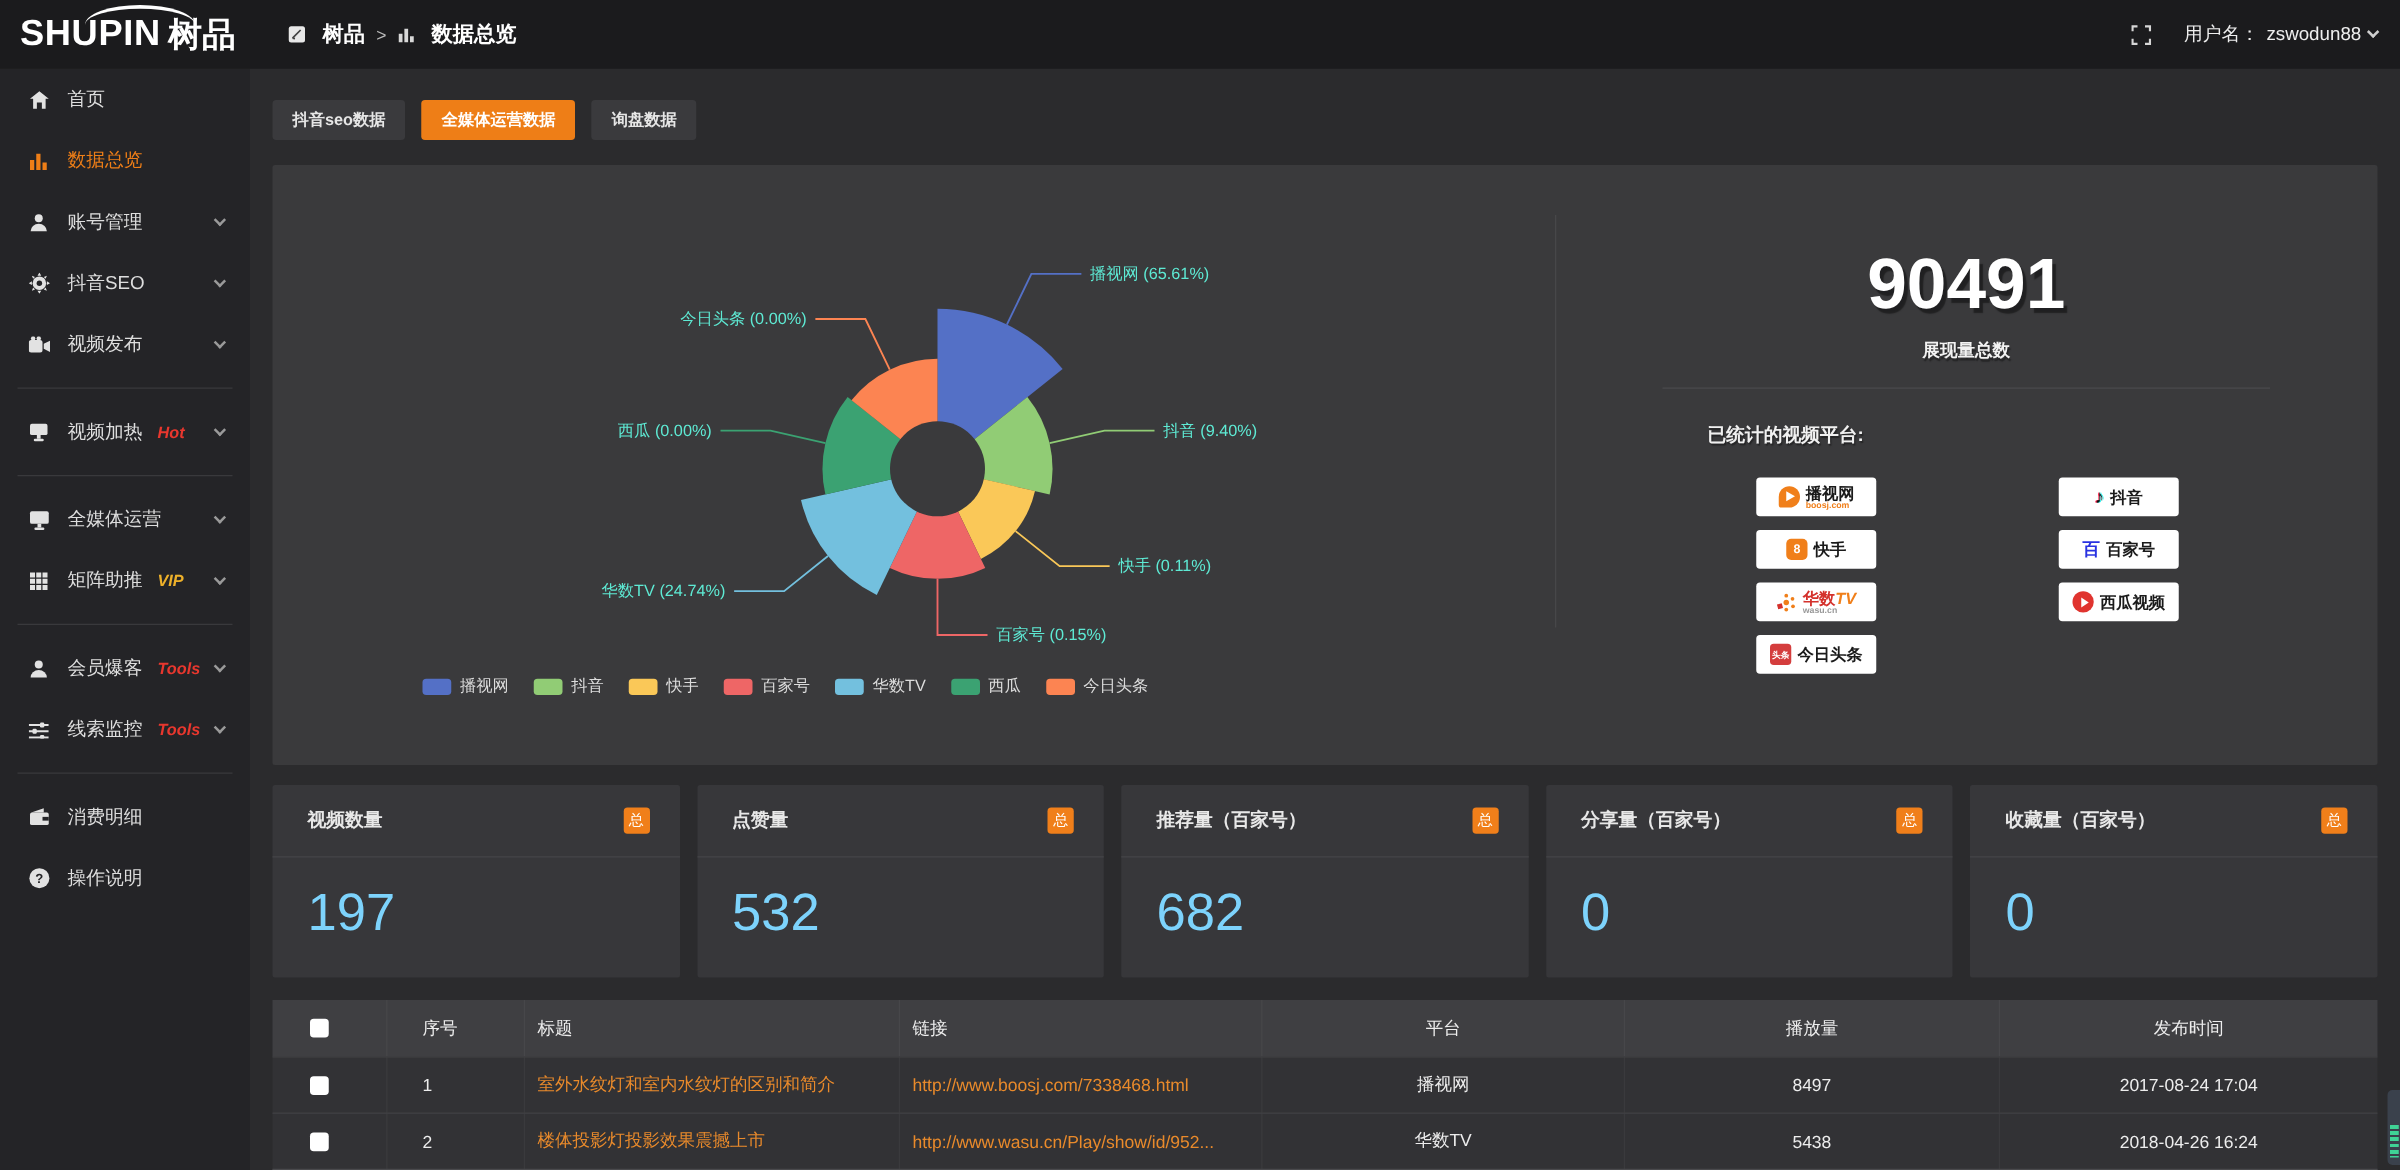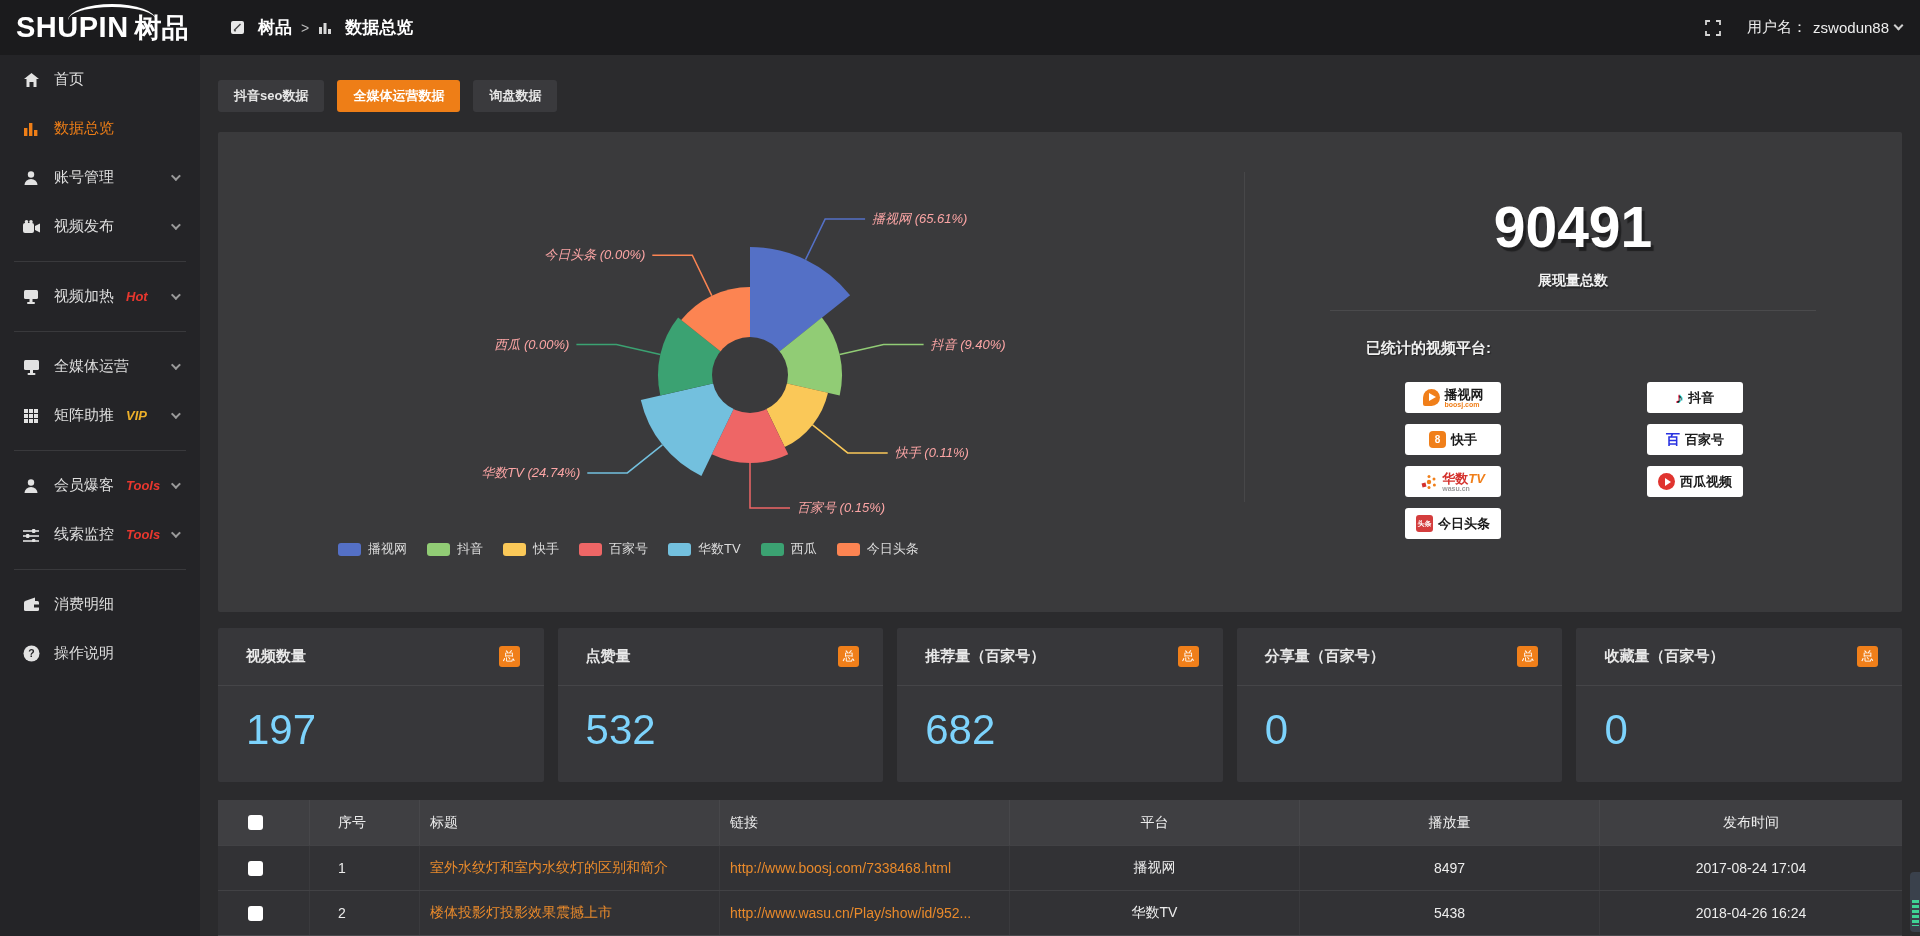--- a/index.html
+++ b/index.html
@@ -40,21 +40,21 @@
   .main { position:absolute; left:200px; top:55px; width:1720px; height:881px; }
   .tabs { position:absolute; left:18px; top:25px; display:flex; gap:13px; }
   .tab { height:32px; padding:0 16px; display:flex; align-items:center; background:#3a3a3d; color:#e6e6e6;
     font-size:13px; font-weight:700; border-radius:3px; cursor:pointer; }
   .tab.active { background:#ee7e17; color:#fff; }
 
   .panel { position:absolute; left:18px; top:77px; width:1684px; height:480px; background:#3a3a3c; border-radius:2px; }
 
   
   .chart-zone { position:absolute; left:0; top:0; width:1026px; height:480px; }
-  .pie-label { position:absolute; white-space:nowrap; color:#fca5a5; font-size:13px;font-style:italic; }
+  .pie-label { position:absolute; white-space:nowrap; color:#5eead4; font-size:13px; }
   .legend { position:absolute; left:120px; top:408px; width:1026px; display:flex; gap:20px; align-items:center; }
   .legend-item { display:flex; align-items:center; gap:7px; cursor:pointer; }
   .legend-swatch { width:23px; height:13px; border-radius:3px; background:#888; }
   .legend-label { color:#dcdcdc; font-size:13px; }
   .v-div { position:absolute; left:1026px; top:40px; width:1px; height:330px; background:#474749; }
 
   
   .sum-zone { position:absolute; left:1026px; top:0; width:658px; height:480px; }
   .big-num { position:absolute; left:0; top:62px; width:658px; text-align:center; color:#fff;
     font-size:57px; font-weight:700; text-shadow:3px 4px 1px rgba(0,0,0,0.45); }
@@ -185,20 +185,31 @@
         <svg class="icsvg" width="16" height="16" viewBox="0 0 16 16">
           <circle cx="8" cy="4.5" r="3.2" fill="#e2e2e2"></circle>
           <path d="M1.5 15 a6.5 6 0 0 1 13 0 Z" fill="#e2e2e2"></path>
         </svg>
       </span>
     <span>账号管理</span>
     <span class="side-chev"></span>
   </div>
   <div class="side-item">
     <span class="ic">
+        <svg class="icsvg" width="17" height="17" viewBox="0 0 17 17">
+          <path d="M8.5 0 L10 2.5 H7 Z M8.5 17 L7 14.5 H10 Z M0 8.5 L2.5 7 V10 Z M17 8.5 L14.5 10 V7 Z M2.5 2.5 L5 3.5 3.5 5 Z M14.5 14.5 L12 13.5 13.5 12 Z M14.5 2.5 L13.5 5 12 3.5 Z M2.5 14.5 L3.5 12 5 13.5 Z" fill="#e2e2e2"></path>
+          <circle cx="8.5" cy="8.5" r="5.4" fill="#e2e2e2"></circle>
+          <circle cx="8.5" cy="8.5" r="2.2" fill="#242427"></circle>
+        </svg>
+      </span>
+    <span>抖音SEO</span>
+    <span class="side-chev"></span>
+  </div>
+  <div class="side-item">
+    <span class="ic">
         <svg class="icsvg" width="17" height="14" viewBox="0 0 17 14">
           <rect x="0" y="3" width="11" height="10" rx="2" fill="#e2e2e2"></rect>
           <path d="M12 6 L17 3.5 V12.5 L12 10 Z" fill="#e2e2e2"></path>
           <circle cx="3.5" cy="1.8" r="1.8" fill="#e2e2e2"></circle>
           <circle cx="8" cy="1.8" r="1.8" fill="#e2e2e2"></circle>
         </svg>
       </span>
     <span>视频发布</span>
     <span class="side-chev"></span>
   </div>

